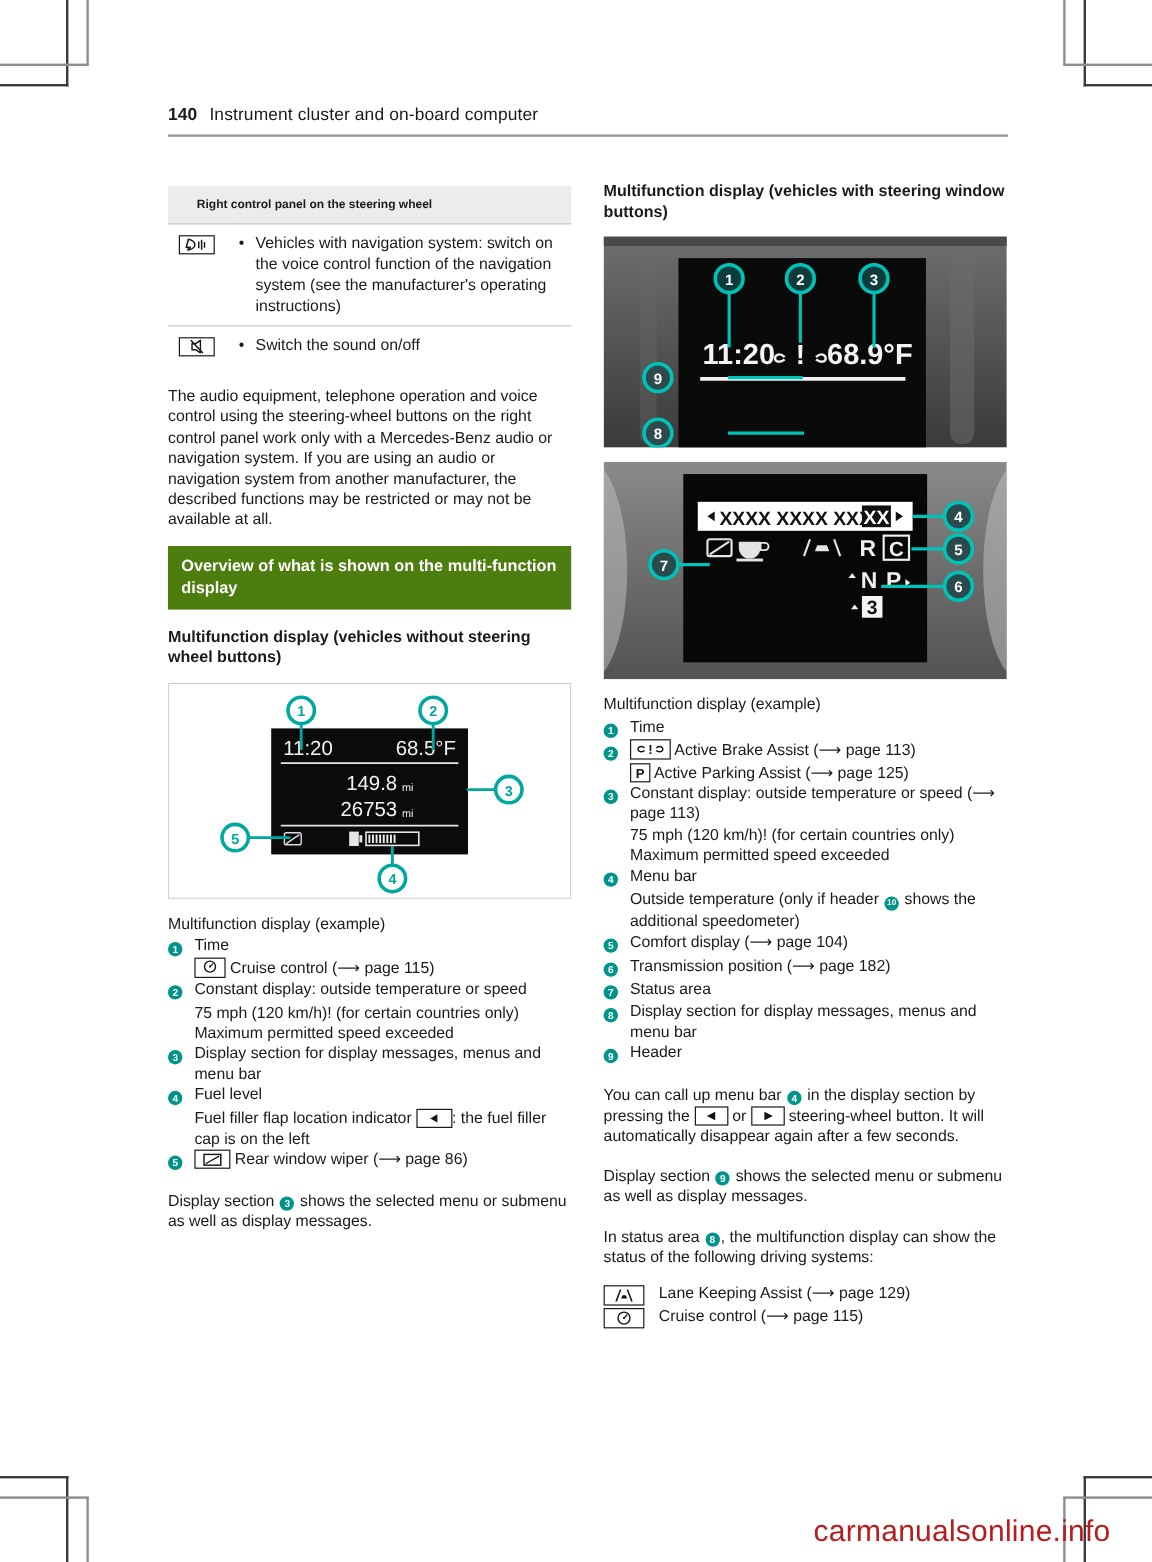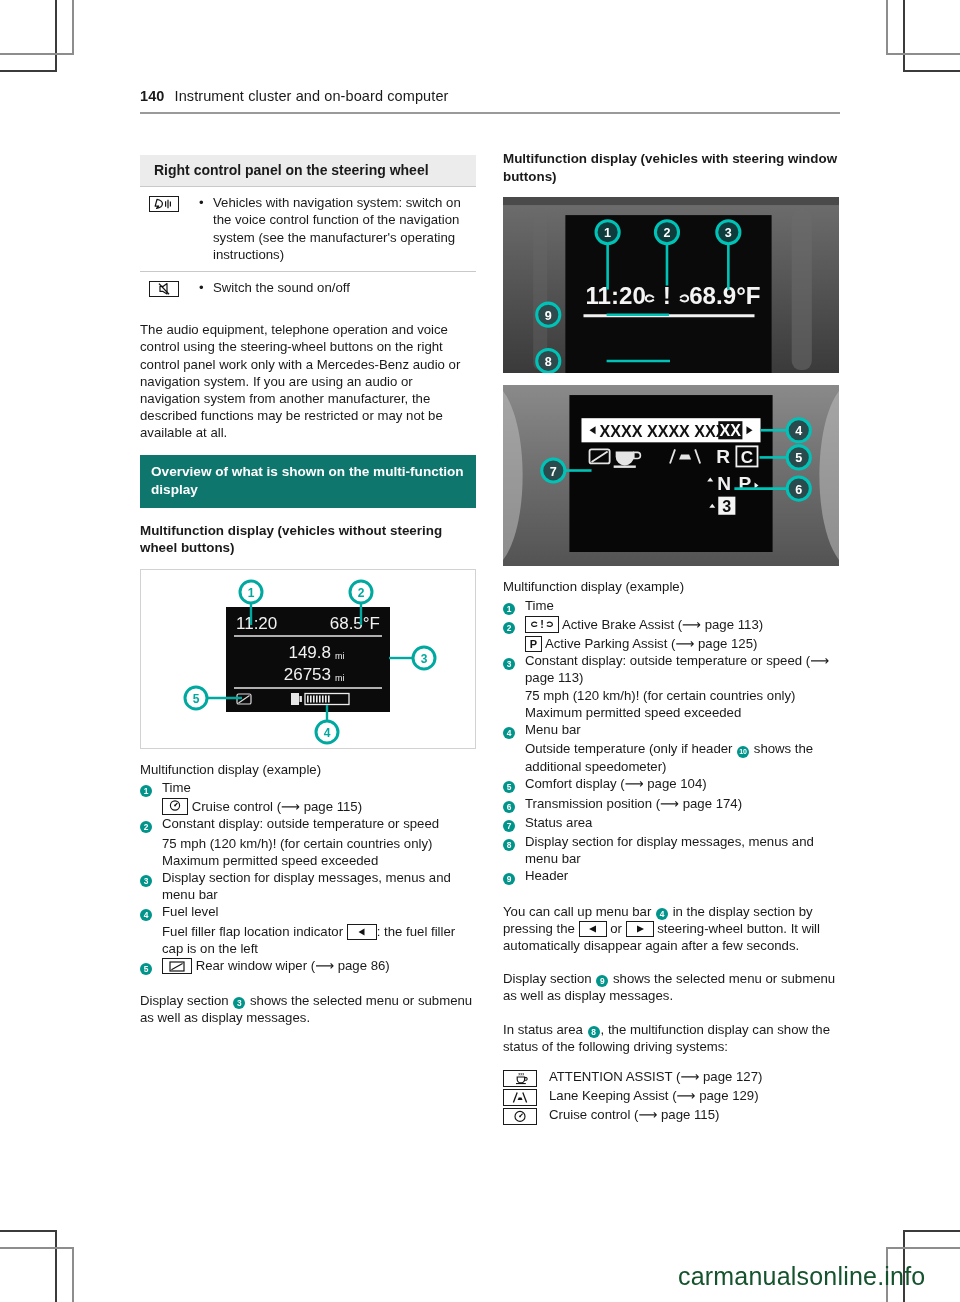--- a/index.html
+++ b/index.html
@@ -30,22 +30,22 @@
   .col-left{left:140px;top:155px;}
   .col-right{left:503px;top:150px;}
 
   
   p{margin:16px 0 0 0;}
   .para{margin-bottom:13px;}
 
   
   .tbl{width:336px;border-collapse:collapse;margin-bottom:14px;}
   .tbl .thead td{
-    background:#ececec;font-weight:bold;font-size:14px;
-    padding:7px 9px 7px 14px;border:none;
+    background:#ececec;font-weight:bold;font-size:10px;
+    padding:7px 9px 7px 24px;border:none;
   }
   .tbl td.icn{
     width:50px;border-top:1px solid #c9c9c9;vertical-align:top;
     padding:8px 0 8px 9px;
   }
   .tbl td.txt{
     border-top:1px solid #c9c9c9;vertical-align:top;padding:7px 8px 8px 0;
     font-size:13.2px;line-height:17.2px;
   }
   .bullet-row{display:flex;}
@@ -60,21 +60,21 @@
   }
   .kb-w34{width:34px;height:17px;}
   .kb-w30{width:30px;height:16px;}
   .kb-w28{width:28px;height:16px;}
   .kb-w26{width:26px;height:17px;}
   .kb-w18{width:17px;height:16px;}
   .kb-svg{display:block;}
 
   
   .banner{
-    background:#0f766e;color:#ffffff;font-weight:bold;font-size:13.6px;
+    background:#4d7c0f;color:#ffffff;font-weight:bold;font-size:13.6px;
     line-height:18px;padding:8px 11px 9px 11px;width:336px;box-sizing:border-box;
     margin-bottom:14px;
   }
   
   .subhead{font-weight:bold;font-size:13.4px;line-height:17.6px;margin-bottom:12px;}
 
   
   .fig{width:336px;margin-bottom:12px;position:relative;}
   .fig.bordered{border:1px solid #d2d2d2;box-sizing:border-box;}
   .fig svg{display:block;width:100%;height:auto;}
@@ -92,21 +92,21 @@
     display:inline-block;width:12px;height:12px;border-radius:50%;
     background:#00948b;color:#fff;font-size:8.4px;font-weight:bold;
     line-height:12px;text-align:center;vertical-align:0px;
     font-family:"Liberation Sans", sans-serif;
   }
   .badge.inline{vertical-align:-1px;margin:0 1px;}
   .badge.b10{font-size:7px;}
 
   
   .watermark{
-    position:absolute;left:678px;top:1262px;font-size:25px;color:#14532d;
+    position:absolute;left:678px;top:1262px;font-size:25px;color:#b91c1c;
     letter-spacing:0.2px;font-family:"Liberation Sans", sans-serif;white-space:nowrap;
   }
 </style>
 </head>
 <body>
 
 <div class="page">
 
   <div>
     <div class="cm-line-dark" style="left:55px;top:0;width:2px;height:72px;"></div>
@@ -489,21 +489,21 @@
           <span>shows the additional speedometer)</span>
         </div>
       </div>
 
       <div class="leg-item">
         <div class="leg-num"><span class="badge">5</span></div>
         <div class="leg-body">Comfort display (⟶ page 104)</div>
       </div>
       <div class="leg-item">
         <div class="leg-num"><span class="badge">6</span></div>
-        <div class="leg-body">Transmission position (⟶ page 174)</div>
+        <div class="leg-body">Transmission position (⟶ page 182)</div>
       </div>
       <div class="leg-item">
         <div class="leg-num"><span class="badge">7</span></div>
         <div class="leg-body">Status area</div>
       </div>
       <div class="leg-item">
         <div class="leg-num"><span class="badge">8</span></div>
         <div class="leg-body">Display section for display messages, menus and menu bar</div>
       </div>
       <div class="leg-item">
@@ -530,33 +530,20 @@
 
     <p class="para">
       <span>In status area </span><span class="badge inline">8</span><span>, the multifunction display can show the status of the following driving systems:</span>
     </p>
 
     <div class="legend">
       <div class="leg-item">
         <div class="leg-num" style="flex:0 0 46px;width:46px;">
           <span class="keybox kb-w34">
             <svg class="kb-svg" width="32" height="15" viewBox="0 0 32 15">
-              <path d="M13.2 6.0 h7.4 v2.2 a3.7 3.7 0 0 1 -7.4 0 z" fill="none" stroke="#141414" stroke-width="1.15"></path>
-              <path d="M20.8 6.6 h1.5 a1.4 1.4 0 0 1 0 2.6 h-1.5" fill="none" stroke="#141414" stroke-width="1.05"></path>
-              <rect x="12" y="12.0" width="9.8" height="1.1" fill="#141414"></rect>
-              <path d="M15 4.4 q0.7 -1.2 0 -2.4 M17 4.4 q0.7 -1.2 0 -2.4 M19 4.4 q0.7 -1.2 0 -2.4" fill="none" stroke="#141414" stroke-width="0.85"></path>
-            </svg>
-          </span>
-        </div>
-        <div class="leg-body">ATTENTION ASSIST (⟶ page 127)</div>
-      </div>
-      <div class="leg-item">
-        <div class="leg-num" style="flex:0 0 46px;width:46px;">
-          <span class="keybox kb-w34">
-            <svg class="kb-svg" width="32" height="15" viewBox="0 0 32 15">
               <path d="M9.4 12.6 L13.2 2.6" stroke="#141414" stroke-width="1.3" fill="none"></path>
               <path d="M22.6 12.6 L18.8 2.6" stroke="#141414" stroke-width="1.3" fill="none"></path>
               <path d="M13.6 10.0 h5.0 l-1.1 -2.6 h-2.8 z" fill="#141414"></path>
             </svg>
           </span>
         </div>
         <div class="leg-body">Lane Keeping Assist (⟶ page 129)</div>
       </div>
       <div class="leg-item">
         <div class="leg-num" style="flex:0 0 46px;width:46px;">

